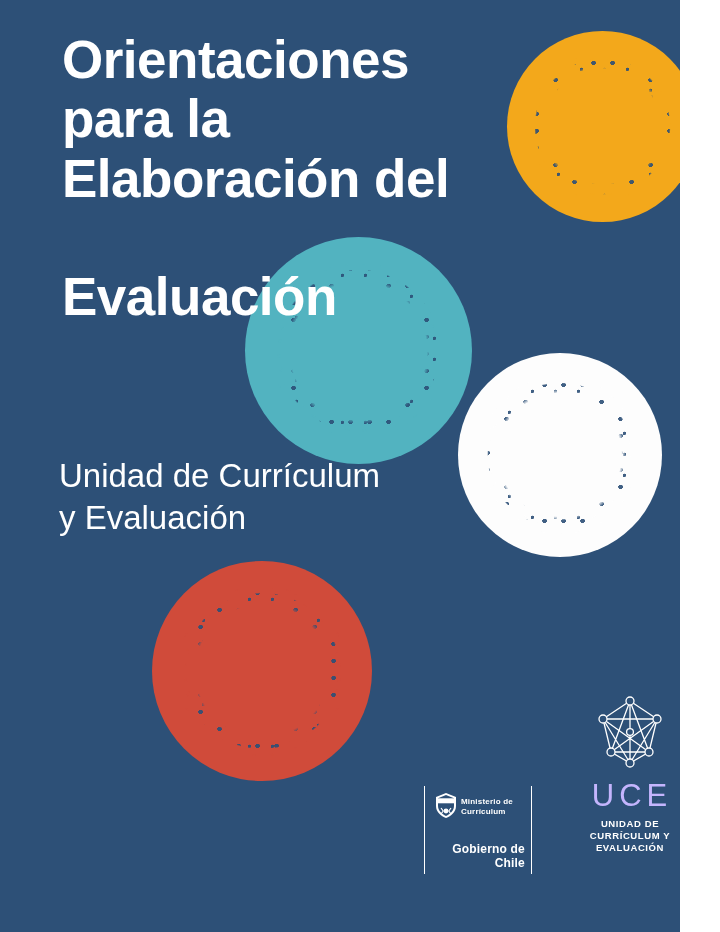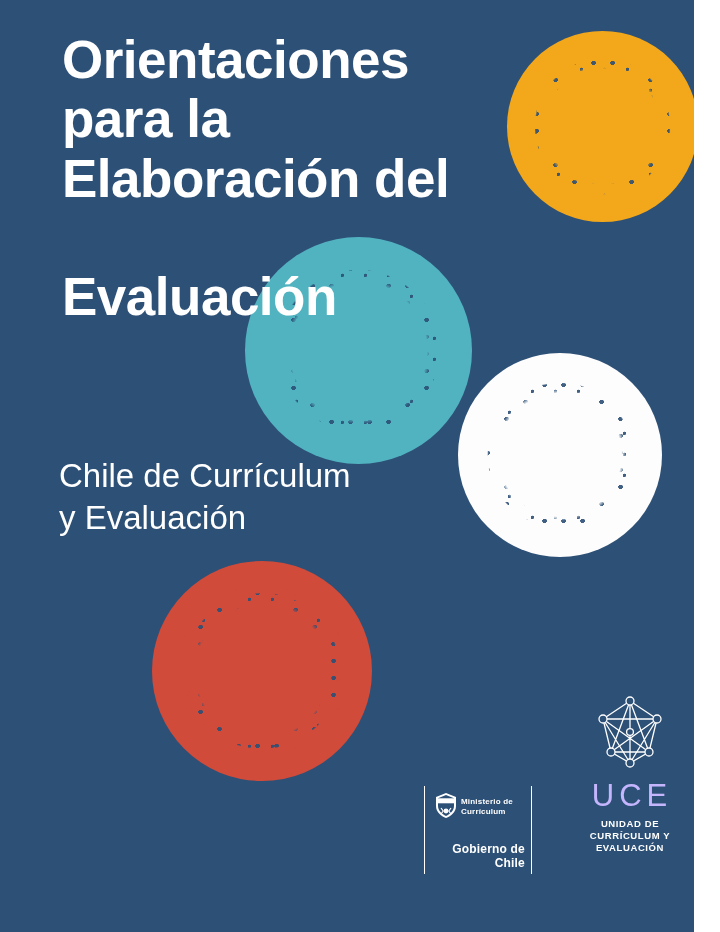--- a/index.html
+++ b/index.html
@@ -9,21 +9,20 @@
   }
   body {
     font-family: "Liberation Sans", sans-serif;
   }
   .page {
     position: relative;
     width: 680px;
     height: 932px;
     overflow: hidden;
     background: #2a4d72;
-    padding-left: 14px;
   }
   .cover-bg {
     position: absolute;
     inset: 0;
     background: #2d5077;
   }
 
   
   .blob {
     position: absolute;
@@ -204,21 +203,21 @@
       <span>Orientaciones</span><br>
       <span>para la</span><br>
       <span>Elaboración del</span><br>
       <br>
       <span>Evaluación</span>
     </h1>
   </div>
 
   <div class="subtitle-block">
     <p class="cover-subtitle">
-      <span>Chile de Currículum</span><br>
+      <span>Unidad de Currículum</span><br>
       <span>y Evaluación</span>
     </p>
   </div>
 
   <div class="uce-logo">
     <span class="uce-mark">
       <svg width="86" height="76" viewBox="0 0 86 76" fill="none" aria-hidden="true">
         <g stroke="#ffffff" stroke-width="1.3">
           <path d="M43 7 L16 25 L24 58 L43 69 L62 58 L70 25 Z"></path>
           <path d="M16 25 L62 58 M70 25 L24 58 M43 7 L43 69 M16 25 L70 25 M24 58 L62 58"></path>

